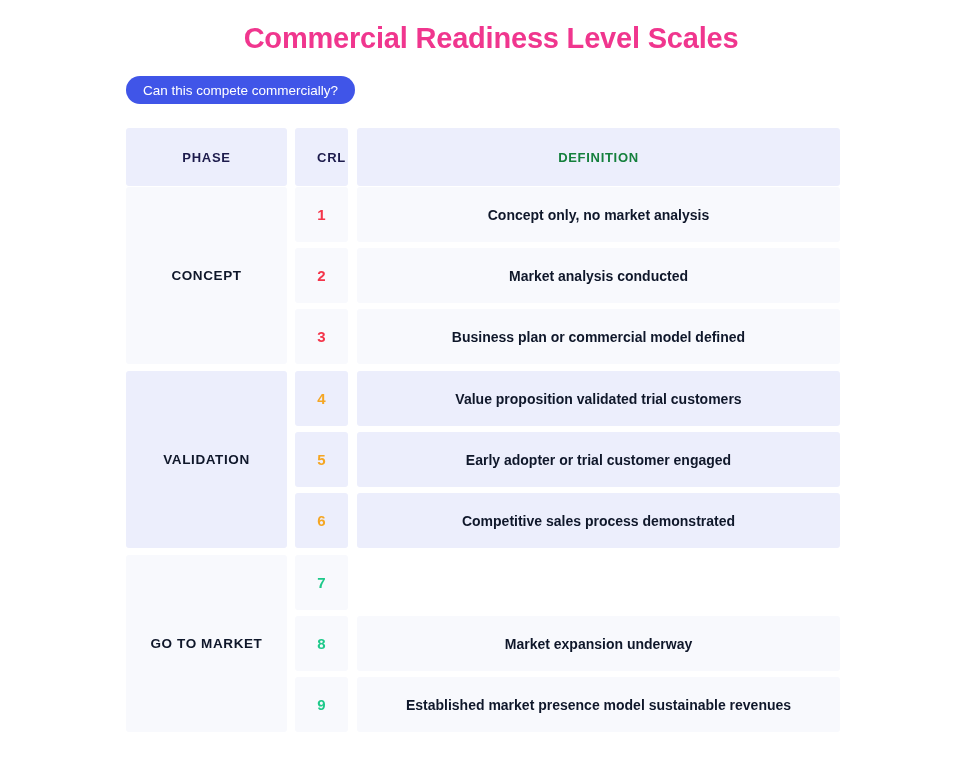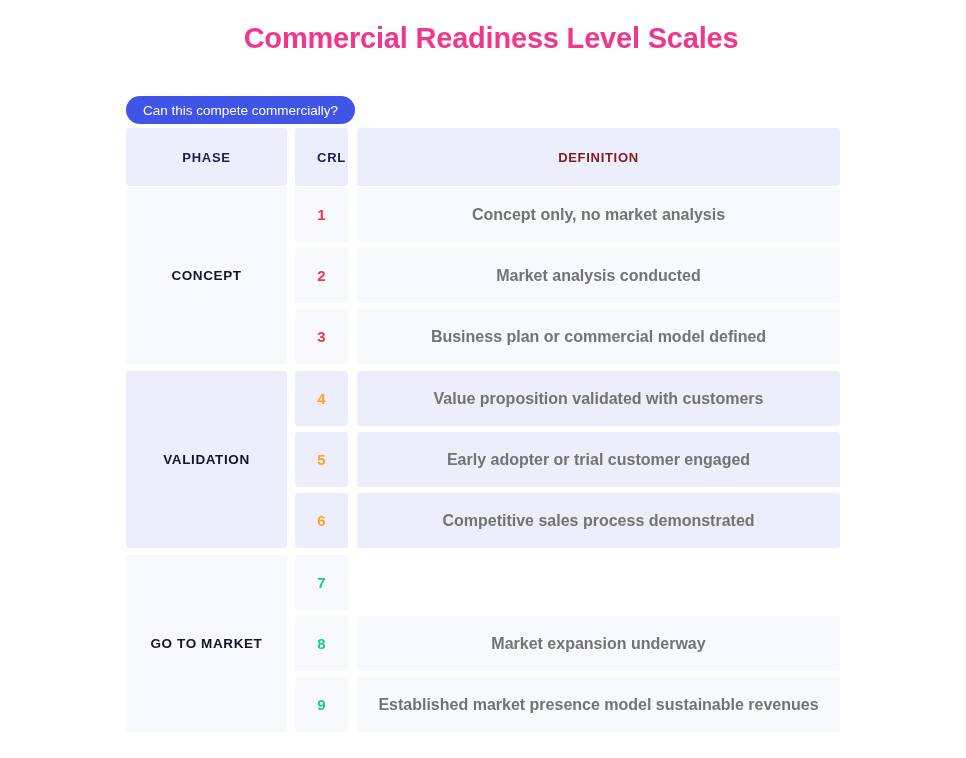--- a/index.html
+++ b/index.html
@@ -31,21 +31,21 @@
     font-weight: bold;
     letter-spacing: -0.2px;
     color: #f0368e;
     white-space: nowrap;
   }
 
   
   #question-badge {
     position: absolute;
     left: 126px;
-    top: 96px;
+    top: 76px;
     height: 28px;
     padding: 0 17px;
     display: flex;
     align-items: center;
     background: #4055e8;
     border-radius: 14px;
     color: #ffffff;
     font-size: 13.5px;
     white-space: nowrap;
   }
@@ -135,23 +135,23 @@
     font-size: 15px;
     font-weight: bold;
   }
 
   .def-cell {
     width: 483px;
     display: flex;
     align-items: center;
     justify-content: center;
     border-radius: 3px;
-    font-size: 16px;
-    font-weight: bold;
-    color: #737373;
+    font-size: 14px;
+    font-weight: bold;
+    color: #0f172a;
     text-align: center;
     padding: 0 10px;
   }
 
   
   .tone-pale  .group-phase,
   .tone-pale  .crl-cell,
   .tone-pale  .def-cell { background: #f8f9fd; }
 
   .tone-tint  .group-phase,
@@ -167,21 +167,21 @@
 
   <div id="question-badge" style="background: rgb(64, 85, 232); color: rgb(255, 255, 255);">
     <span>Can this compete commercially?</span>
   </div>
 
   <div id="table">
 
     <div class="row" id="header-row">
       <div class="cell col-phase" style="background: rgb(236, 238, 252); color: rgb(29, 27, 76);">PHASE</div>
       <div class="cell col-crl" style="background: rgb(236, 238, 252); color: rgb(29, 27, 76);">CRL</div>
-      <div class="cell col-definition" style="background: rgb(236, 238, 252); color: #7f1d1d;">DEFINITION</div>
+      <div class="cell col-definition" style="background: rgb(236, 238, 252); color: #15803d;">DEFINITION</div>
     </div>
 
     <div class="header-gap"></div>
 
     <div id="groups">
         <div class="group tone-pale">
           <div class="group-phase">CONCEPT</div>
           <div class="group-rows">
             <div class="level-row">
               <div class="crl-cell" style="color: rgb(244, 53, 74);">1</div>
@@ -195,21 +195,21 @@
               <div class="crl-cell" style="color: rgb(244, 53, 74);">3</div>
               <div class="def-cell">Business plan or commercial model defined</div>
             </div>
           </div>
         </div>
         <div class="group tone-tint">
           <div class="group-phase">VALIDATION</div>
           <div class="group-rows">
             <div class="level-row">
               <div class="crl-cell" style="color: rgb(245, 166, 35);">4</div>
-              <div class="def-cell">Value proposition validated with customers</div>
+              <div class="def-cell">Value proposition validated trial customers</div>
             </div>
             <div class="level-row">
               <div class="crl-cell" style="color: rgb(245, 166, 35);">5</div>
               <div class="def-cell">Early adopter or trial customer engaged</div>
             </div>
             <div class="level-row">
               <div class="crl-cell" style="color: rgb(245, 166, 35);">6</div>
               <div class="def-cell">Competitive sales process demonstrated</div>
             </div>
           </div>

